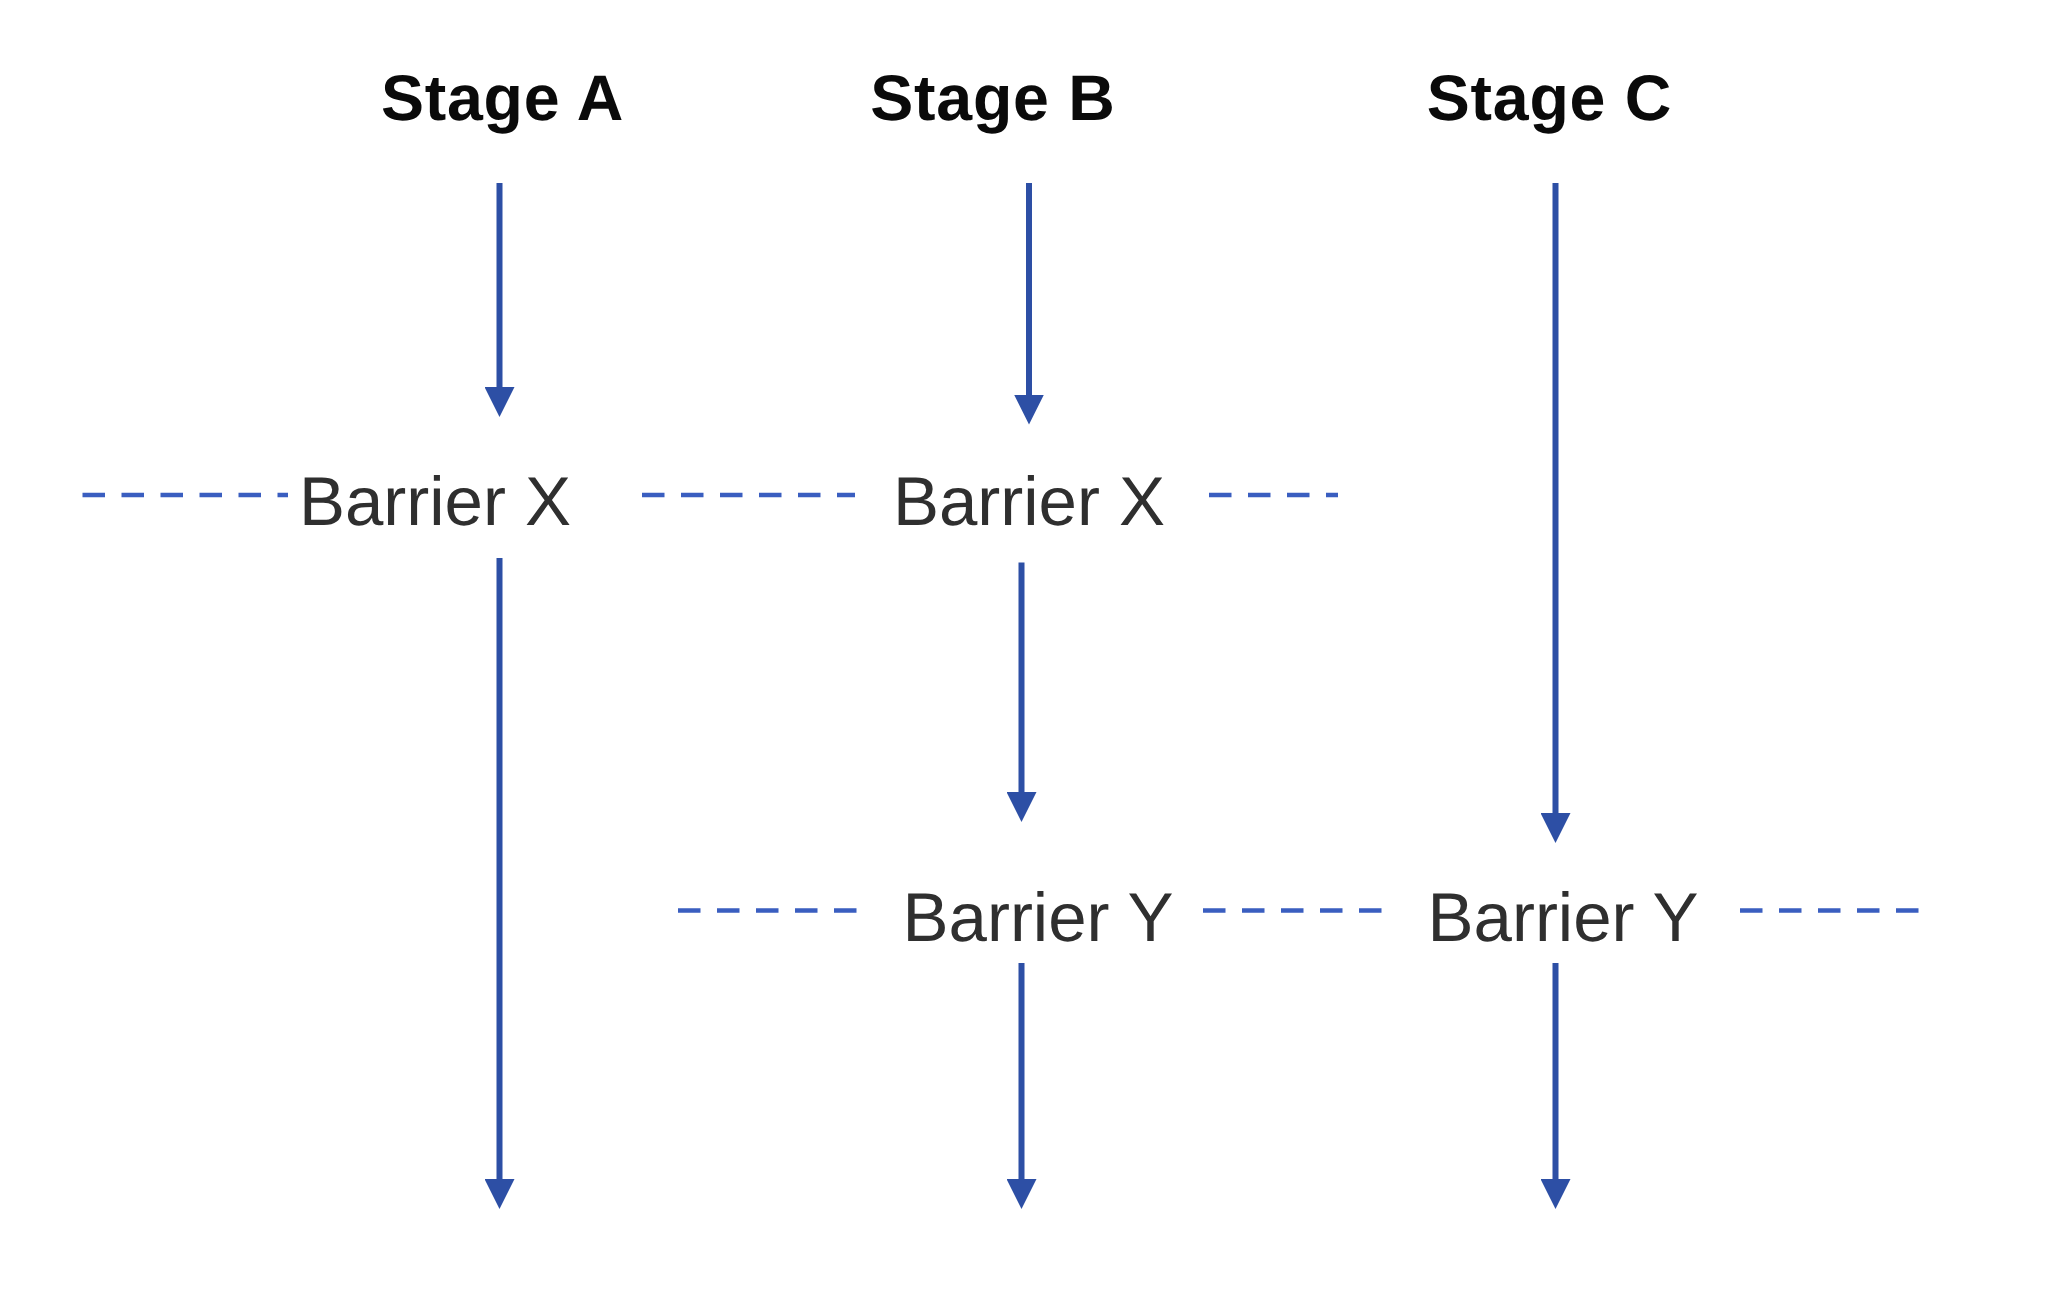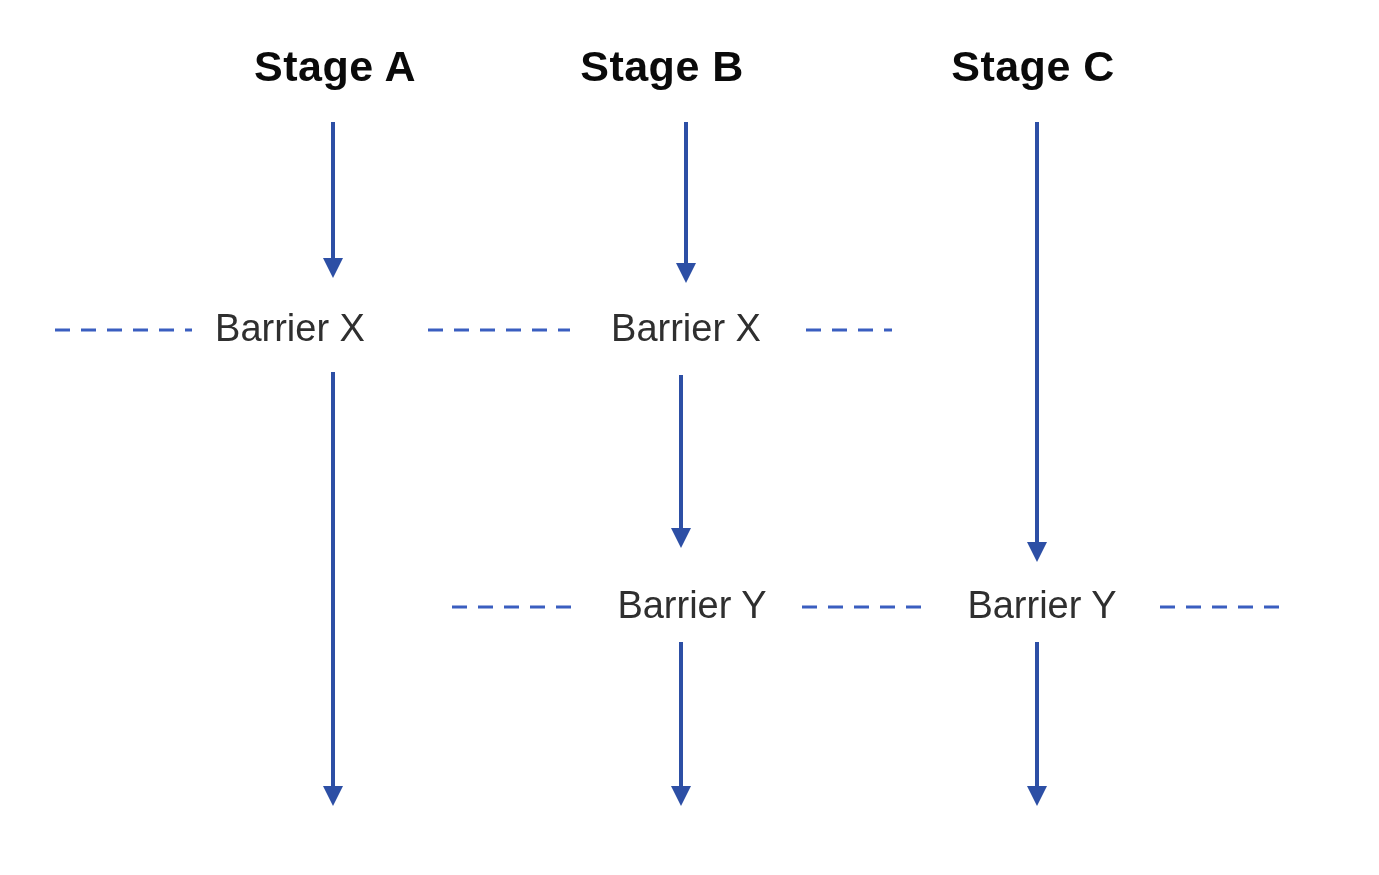--- a/index.html
+++ b/index.html
@@ -27,21 +27,21 @@
     transform: translateX(-50%);
     font-size: 43px;
     font-weight: bold;
     color: #0a0a0a;
     white-space: nowrap;
     letter-spacing: 0.5px;
   }
   .barrier-label {
     position: absolute;
     transform: translateX(-50%);
-    font-size: 38px;
+    font-size: 46px;
     font-weight: normal;
     color: #2f2f2f;
     white-space: nowrap;
     background: #ffffff;
     padding: 0 6px;
   }
   .arrow-line {
     stroke: #2d4fa5;
     stroke-width: 4;
     fill: none;

